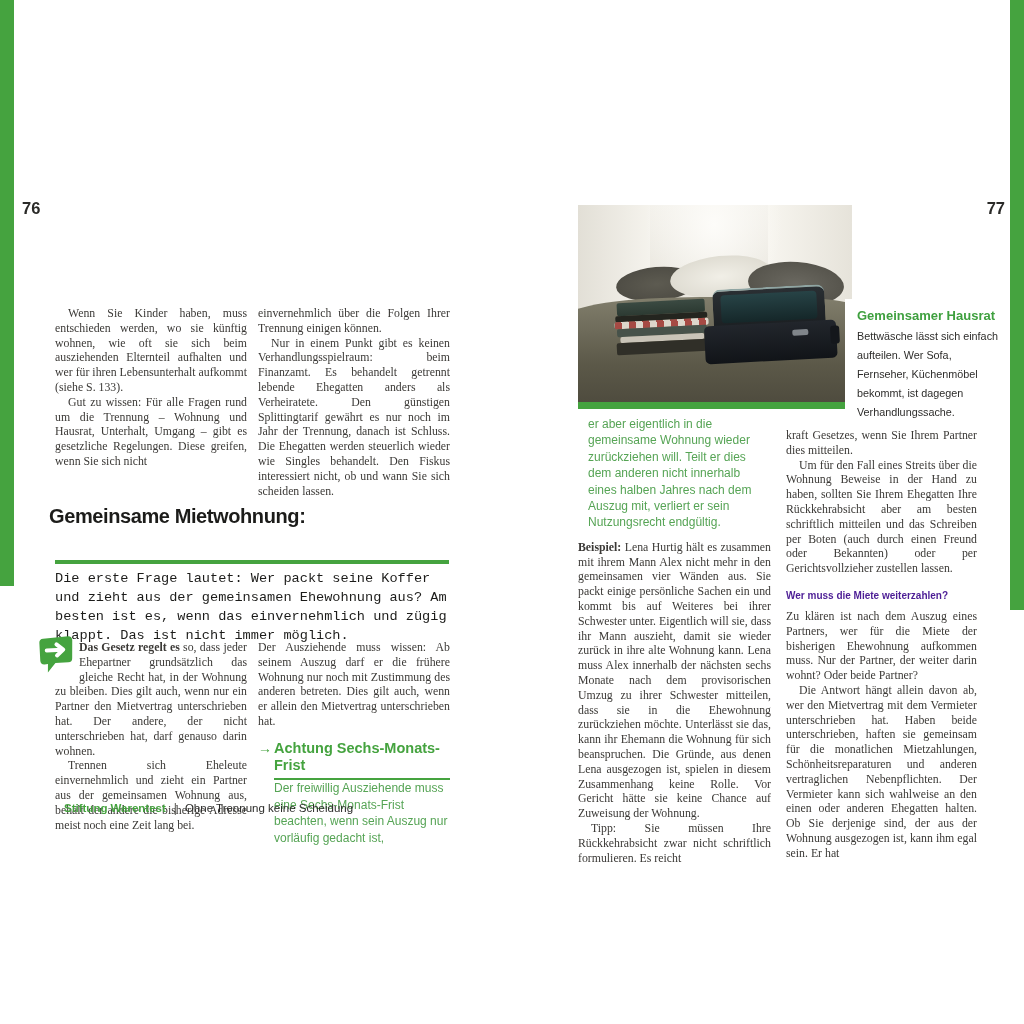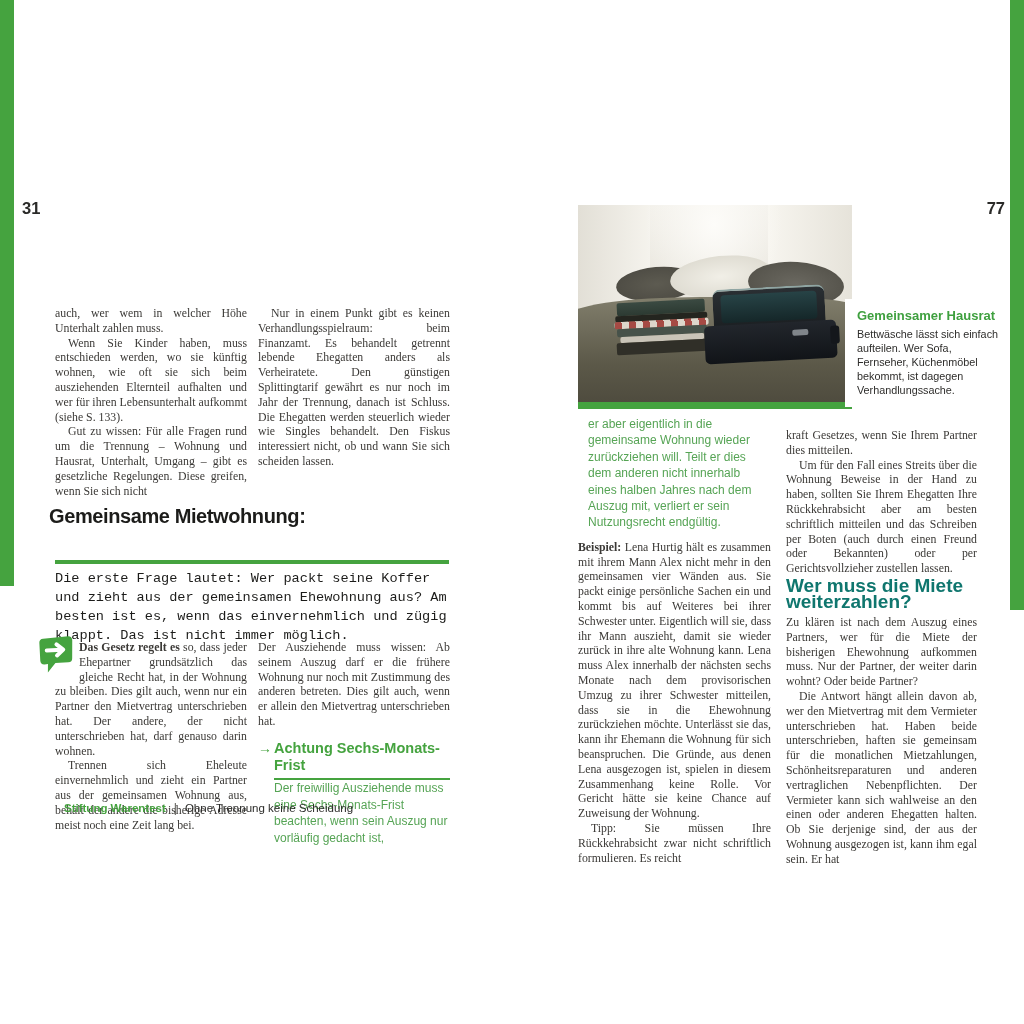--- a/index.html
+++ b/index.html
@@ -87,43 +87,43 @@
           background:linear-gradient(180deg,#274346,#152729);}
   .sc-base{left:0;top:36px;width:132px;height:38px;border-radius:5px;
            background:linear-gradient(180deg,#22262c,#111418);}
   .sc-lock{left:88px;top:44px;width:16px;height:6px;background:#80858a;border-radius:2px;}
   .sc-handle{left:126px;top:42px;width:9px;height:18px;background:#14171b;border-radius:3px;}
   .photo-strip{left:578px;top:402px;width:274px;height:7px;background:var(--brand-green);}
 
   .caption{left:845px;top:299px;width:163px;background:#ffffff;padding:9px 8px 10px 12px;}
   .caption-title{color:var(--caption-green);font-weight:bold;font-size:13px;line-height:16px;
                  margin-bottom:3px;}
-  .caption-body{font-size:10.8px;line-height:14px;color:#2e2d2b;}
+  .caption-body{font-size:10.8px;line-height:19px;color:#2e2d2b;}
 
   
   .p77-col1{left:578px;top:416px;width:193px;}
   .p77-note{padding-left:10px;color:var(--note-green);font-size:12px;line-height:16.4px;
             margin-bottom:9px;}
   .p77-col2{left:786px;top:428px;width:191px;}
-  .subhead{font-size:19px;font-weight:bold;color:#0f766e;margin:2px 0 5px 0;
+  .subhead{font-size:10px;font-weight:bold;color:#4c1d95;margin:12px 0 5px 0;
            font-family:"Liberation Sans",sans-serif;line-height:16px;}
 </style>
 </head>
 <body>
 
 <div class="abs bar-left"></div>
-<div class="abs pagenum" style="left:22px;top:199px;">31</div>
+<div class="abs pagenum" style="left:22px;top:199px;">76</div>
 
 <div class="abs serif p76-col1">
-  <p>auch, wer wem in welcher Höhe Unterhalt zahlen muss.</p>
   <p class="ind">Wenn Sie Kinder haben, muss entschieden werden, wo sie künftig wohnen, wie oft sie sich beim ausziehenden Elternteil aufhalten und wer für ihren Lebensunterhalt aufkommt (siehe S. 133).</p>
   <p class="ind">Gut zu wissen: Für alle Fragen rund um die Trennung – Wohnung und Hausrat, Unterhalt, Umgang – gibt es gesetzliche Regelungen. Diese greifen, wenn Sie sich nicht</p>
 </div>
 
 <div class="abs serif p76-col2">
+  <p>einvernehmlich über die Folgen Ihrer Trennung einigen können.</p>
   <p class="ind">Nur in einem Punkt gibt es keinen Verhandlungsspielraum: beim Finanzamt. Es behandelt getrennt lebende Ehegatten anders als Verheiratete. Den günstigen Splittingtarif gewährt es nur noch im Jahr der Trennung, danach ist Schluss. Die Ehegatten werden steuerlich wieder wie Singles behandelt. Den Fiskus interessiert nicht, ob und wann Sie sich scheiden lassen.</p>
 </div>
 
 <h1 class="abs headline" style="margin:0;"><span>Gemeinsame Mietwohnung:</span><br>
   </h1>
 
 <div class="abs green-rule"></div>
 
 <p class="abs lead">Die erste Frage lautet: Wer packt seine Koffer und zieht aus der gemeinsamen Ehewohnung aus? Am besten ist es, wenn das einvernehmlich und zügig klappt. Das ist nicht immer möglich.</p>
 

